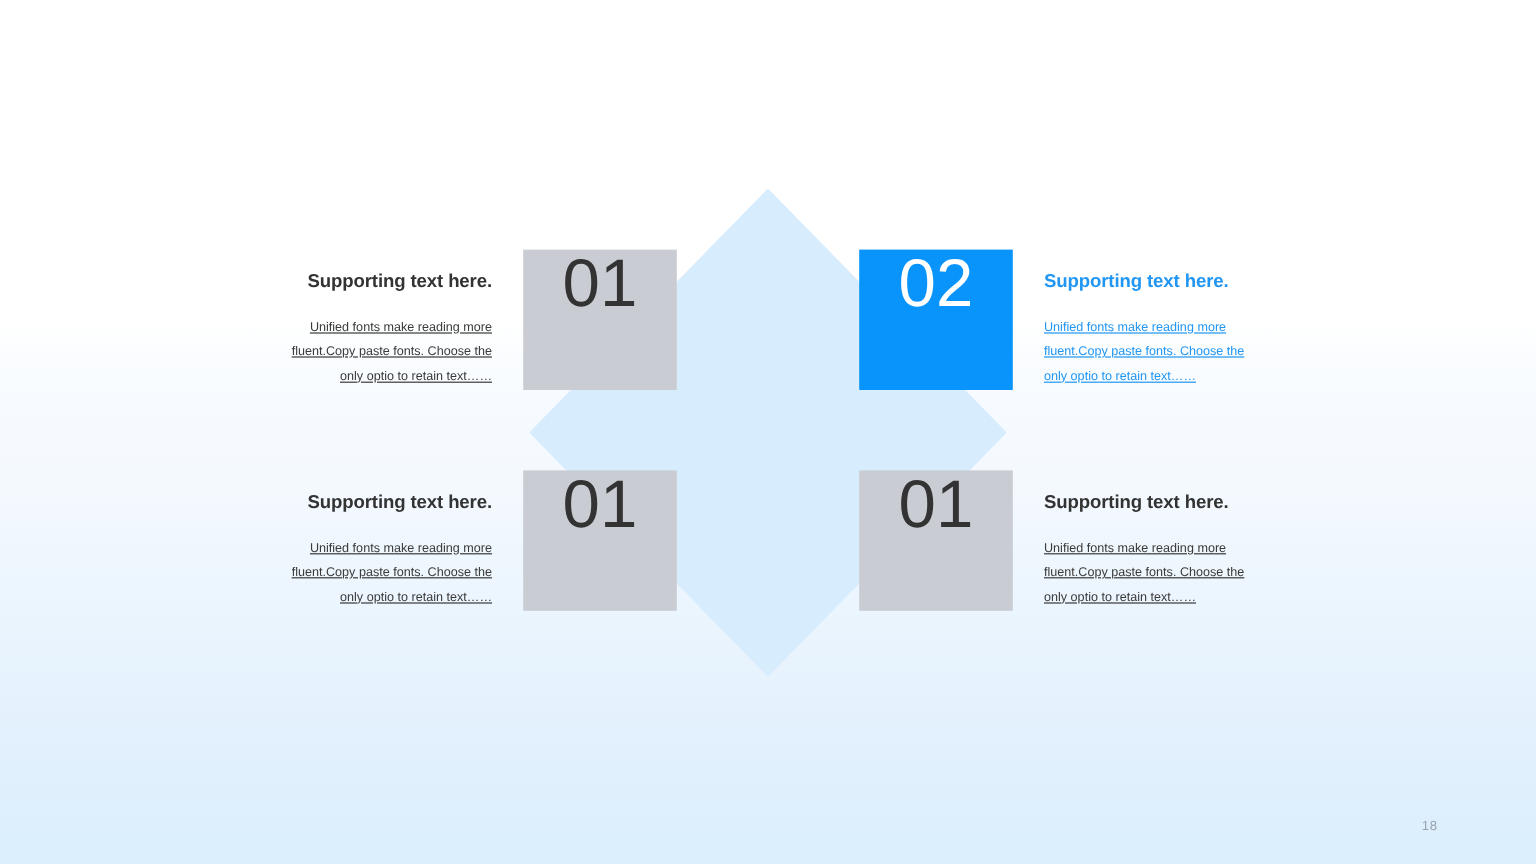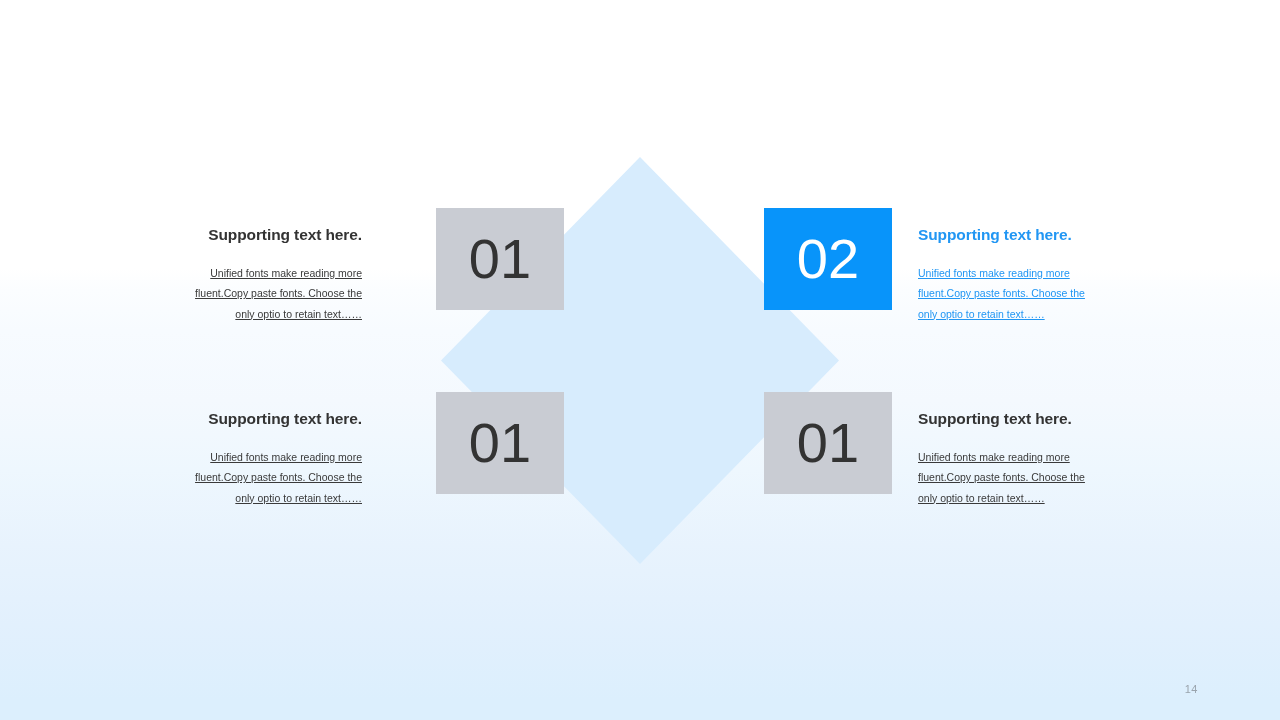--- a/index.html
+++ b/index.html
@@ -93,26 +93,24 @@
     line-height: 1.95;
     margin: 18px 0 0 0;
     text-decoration: underline;
   }
   .accent .head { color: #2196f3; }
   .accent .body { color: #2196f3; }
 
   
   .tile {
     width: 128px;
-    height: 102px;
+    height: 117px;
     display: flex;
-    align-items: center;
     justify-content: center;
     flex: 0 0 auto;
-    margin-left: 48px;
   }
   .tile-num {
     font-size: 56px;
     font-weight: normal;
     line-height: 1;
     letter-spacing: 0px;
   }
   .tile-grey      { background: #c9ccd3; }
   .tile-grey .tile-num  { color: #333333; }
   .tile-blue      { background: #0894fa; }
@@ -187,15 +185,15 @@
         <span class="tile-num">01</span>
       </div>
       <div class="textcol textcol-right">
         <div class="head">Supporting text here.</div>
         <div class="body">Unified fonts make reading more fluent.Copy paste fonts. Choose the only optio to retain text……</div>
       </div>
     </div>
 
   </div>
 
-  <div class="page-number">14</div>
+  <div class="page-number">18</div>
 
 </div>
 
 </body></html>

